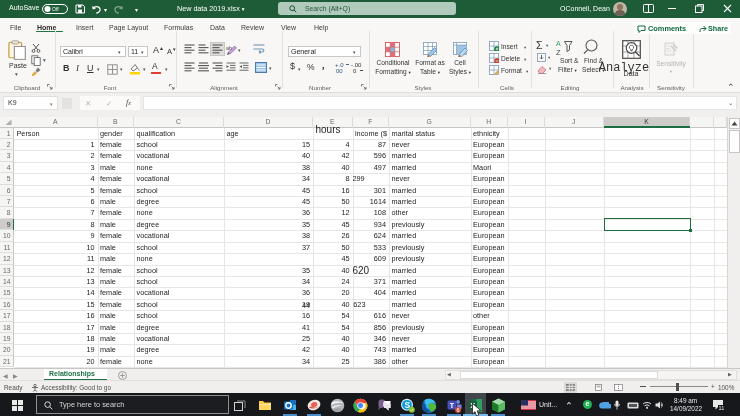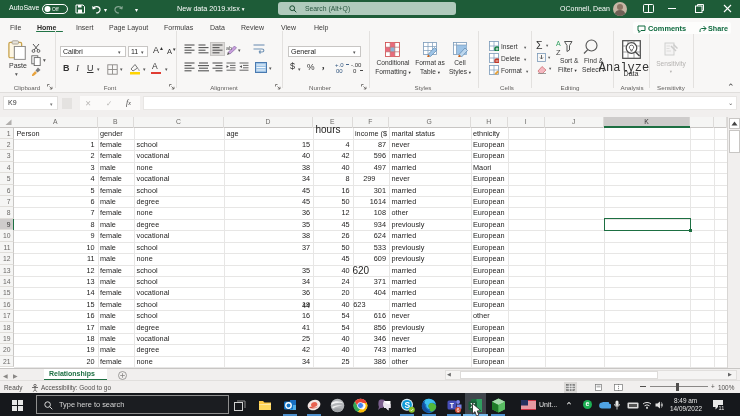--- a/index.html
+++ b/index.html
@@ -456,20 +456,21 @@
 <div class="abs" style="left:14px;top:170.38px;width:713px;height:1px;background:#e7e6e5;"></div>
 <div class="abs" style="left:14px;top:181.8px;width:713px;height:1px;background:#e7e6e5;"></div>
 <div class="abs" style="left:14px;top:193.22px;width:713px;height:1px;background:#e7e6e5;"></div>
 <div class="abs" style="left:14px;top:204.64px;width:713px;height:1px;background:#e7e6e5;"></div>
 <div class="abs" style="left:14px;top:216.06px;width:713px;height:1px;background:#e7e6e5;"></div>
 <div class="abs" style="left:14px;top:227.48px;width:713px;height:1px;background:#e7e6e5;"></div>
 <div class="abs" style="left:14px;top:238.9px;width:713px;height:1px;background:#e7e6e5;"></div>
 <div class="abs" style="left:14px;top:250.32px;width:713px;height:1px;background:#e7e6e5;"></div>
 <div class="abs" style="left:14px;top:10.5px;width:103.5px;padding-left:2.5px;font-size:7.3px;color:#1f1e1d;line-height:11.42px;white-space:nowrap;overflow:hidden;">Person</div>
 <div class="abs" style="left:97.5px;top:10.5px;width:56.5px;padding-left:2.5px;font-size:7.3px;color:#1f1e1d;line-height:11.42px;white-space:nowrap;overflow:hidden;">gender</div>
+<div class="abs" style="left:134px;top:10.5px;width:110px;padding-left:2.5px;font-size:7.3px;color:#1f1e1d;line-height:11.42px;white-space:nowrap;overflow:hidden;">qualification</div>
 <div class="abs" style="left:224px;top:10.5px;width:109px;padding-left:2.5px;font-size:7.3px;color:#1f1e1d;line-height:11.42px;white-space:nowrap;overflow:hidden;">age</div>
 <div class="abs" style="left:313px;top:7px;width:59.5px;padding-left:2.5px;font-size:10px;color:#1f1e1d;line-height:11.42px;white-space:nowrap;overflow:hidden;">hours</div>
 <div class="abs" style="left:352.5px;top:10.5px;width:36.5px;padding-left:2.5px;font-size:7.3px;color:#1f1e1d;line-height:11.42px;white-space:nowrap;overflow:hidden;">income ($</div>
 <div class="abs" style="left:389px;top:10.5px;width:101.5px;padding-left:2.5px;font-size:7.3px;color:#1f1e1d;line-height:11.42px;white-space:nowrap;overflow:hidden;">marital status</div>
 <div class="abs" style="left:470.5px;top:10.5px;width:57.5px;padding-left:2.5px;font-size:7.3px;color:#1f1e1d;line-height:11.42px;white-space:nowrap;overflow:hidden;">ethnicity</div>
 <div class="abs" style="left:14px;top:21.92px;width:83.5px;text-align:right;padding-right:3px;font-size:7.3px;color:#1f1e1d;line-height:11.42px;white-space:nowrap;overflow:hidden;">1</div>
 <div class="abs" style="left:97.5px;top:21.92px;width:56.5px;padding-left:2.5px;font-size:7.3px;color:#1f1e1d;line-height:11.42px;white-space:nowrap;overflow:hidden;">female</div>
 <div class="abs" style="left:134px;top:21.92px;width:110px;padding-left:2.5px;font-size:7.3px;color:#1f1e1d;line-height:11.42px;white-space:nowrap;overflow:hidden;">school</div>
 <div class="abs" style="left:224px;top:21.92px;width:89px;text-align:right;padding-right:3px;font-size:7.3px;color:#1f1e1d;line-height:11.42px;white-space:nowrap;overflow:hidden;">15</div>
 <div class="abs" style="left:313px;top:21.92px;width:39.5px;text-align:right;padding-right:3px;font-size:7.3px;color:#1f1e1d;line-height:11.42px;white-space:nowrap;overflow:hidden;">4</div>
@@ -490,21 +491,21 @@
 <div class="abs" style="left:224px;top:44.76px;width:89px;text-align:right;padding-right:3px;font-size:7.3px;color:#1f1e1d;line-height:11.42px;white-space:nowrap;overflow:hidden;">38</div>
 <div class="abs" style="left:313px;top:44.76px;width:39.5px;text-align:right;padding-right:3px;font-size:7.3px;color:#1f1e1d;line-height:11.42px;white-space:nowrap;overflow:hidden;">40</div>
 <div class="abs" style="left:352.5px;top:44.76px;width:36.5px;text-align:right;padding-right:3px;font-size:7.3px;color:#1f1e1d;line-height:11.42px;white-space:nowrap;overflow:hidden;">497</div>
 <div class="abs" style="left:389px;top:44.76px;width:101.5px;padding-left:2.5px;font-size:7.3px;color:#1f1e1d;line-height:11.42px;white-space:nowrap;overflow:hidden;">married</div>
 <div class="abs" style="left:470.5px;top:44.76px;width:57.5px;padding-left:2.5px;font-size:7.3px;color:#1f1e1d;line-height:11.42px;white-space:nowrap;overflow:hidden;">Maori</div>
 <div class="abs" style="left:14px;top:56.18px;width:83.5px;text-align:right;padding-right:3px;font-size:7.3px;color:#1f1e1d;line-height:11.42px;white-space:nowrap;overflow:hidden;">4</div>
 <div class="abs" style="left:97.5px;top:56.18px;width:56.5px;padding-left:2.5px;font-size:7.3px;color:#1f1e1d;line-height:11.42px;white-space:nowrap;overflow:hidden;">female</div>
 <div class="abs" style="left:134px;top:56.18px;width:110px;padding-left:2.5px;font-size:7.3px;color:#1f1e1d;line-height:11.42px;white-space:nowrap;overflow:hidden;">vocational</div>
 <div class="abs" style="left:224px;top:56.18px;width:89px;text-align:right;padding-right:3px;font-size:7.3px;color:#1f1e1d;line-height:11.42px;white-space:nowrap;overflow:hidden;">34</div>
 <div class="abs" style="left:313px;top:56.18px;width:39.5px;text-align:right;padding-right:3px;font-size:7.3px;color:#1f1e1d;line-height:11.42px;white-space:nowrap;overflow:hidden;">8</div>
-<div class="abs" style="left:352.5px;top:56.18px;width:36.5px;text-align:center;padding-right:3px;font-size:7.3px;color:#1f1e1d;line-height:11.42px;white-space:nowrap;overflow:hidden;">299</div>
+<div class="abs" style="left:352.5px;top:56.18px;width:36.5px;text-align:left;padding-right:3px;font-size:7.3px;color:#1f1e1d;line-height:11.42px;white-space:nowrap;overflow:hidden;">299</div>
 <div class="abs" style="left:389px;top:56.18px;width:101.5px;padding-left:2.5px;font-size:7.3px;color:#1f1e1d;line-height:11.42px;white-space:nowrap;overflow:hidden;">never</div>
 <div class="abs" style="left:470.5px;top:56.18px;width:57.5px;padding-left:2.5px;font-size:7.3px;color:#1f1e1d;line-height:11.42px;white-space:nowrap;overflow:hidden;">European</div>
 <div class="abs" style="left:14px;top:67.6px;width:83.5px;text-align:right;padding-right:3px;font-size:7.3px;color:#1f1e1d;line-height:11.42px;white-space:nowrap;overflow:hidden;">5</div>
 <div class="abs" style="left:97.5px;top:67.6px;width:56.5px;padding-left:2.5px;font-size:7.3px;color:#1f1e1d;line-height:11.42px;white-space:nowrap;overflow:hidden;">female</div>
 <div class="abs" style="left:134px;top:67.6px;width:110px;padding-left:2.5px;font-size:7.3px;color:#1f1e1d;line-height:11.42px;white-space:nowrap;overflow:hidden;">school</div>
 <div class="abs" style="left:224px;top:67.6px;width:89px;text-align:right;padding-right:3px;font-size:7.3px;color:#1f1e1d;line-height:11.42px;white-space:nowrap;overflow:hidden;">45</div>
 <div class="abs" style="left:313px;top:67.6px;width:39.5px;text-align:right;padding-right:3px;font-size:7.3px;color:#1f1e1d;line-height:11.42px;white-space:nowrap;overflow:hidden;">16</div>
 <div class="abs" style="left:352.5px;top:67.6px;width:36.5px;text-align:right;padding-right:3px;font-size:7.3px;color:#1f1e1d;line-height:11.42px;white-space:nowrap;overflow:hidden;">301</div>
 <div class="abs" style="left:389px;top:67.6px;width:101.5px;padding-left:2.5px;font-size:7.3px;color:#1f1e1d;line-height:11.42px;white-space:nowrap;overflow:hidden;">married</div>
 <div class="abs" style="left:470.5px;top:67.6px;width:57.5px;padding-left:2.5px;font-size:7.3px;color:#1f1e1d;line-height:11.42px;white-space:nowrap;overflow:hidden;">European</div>

